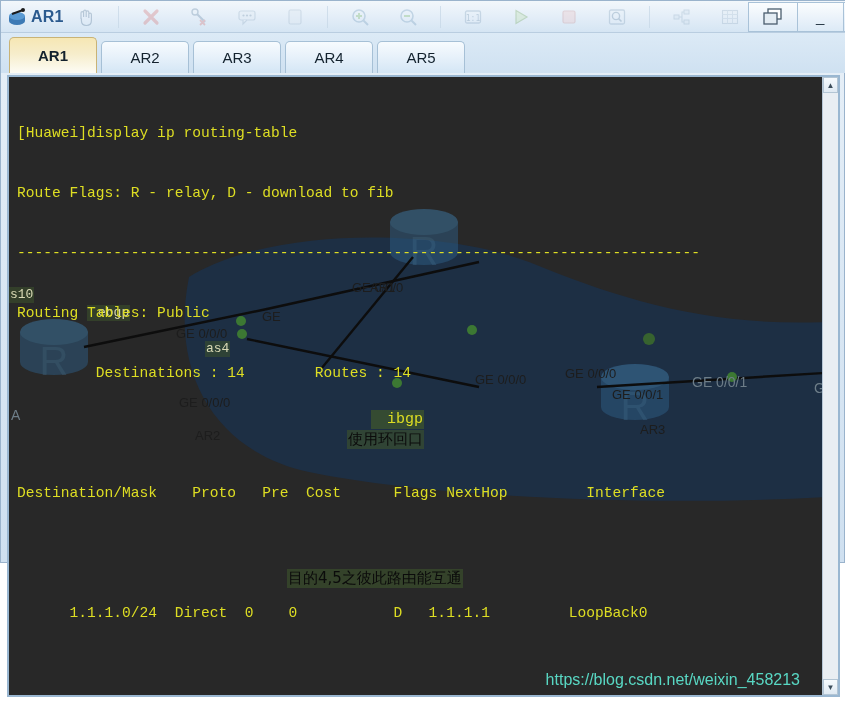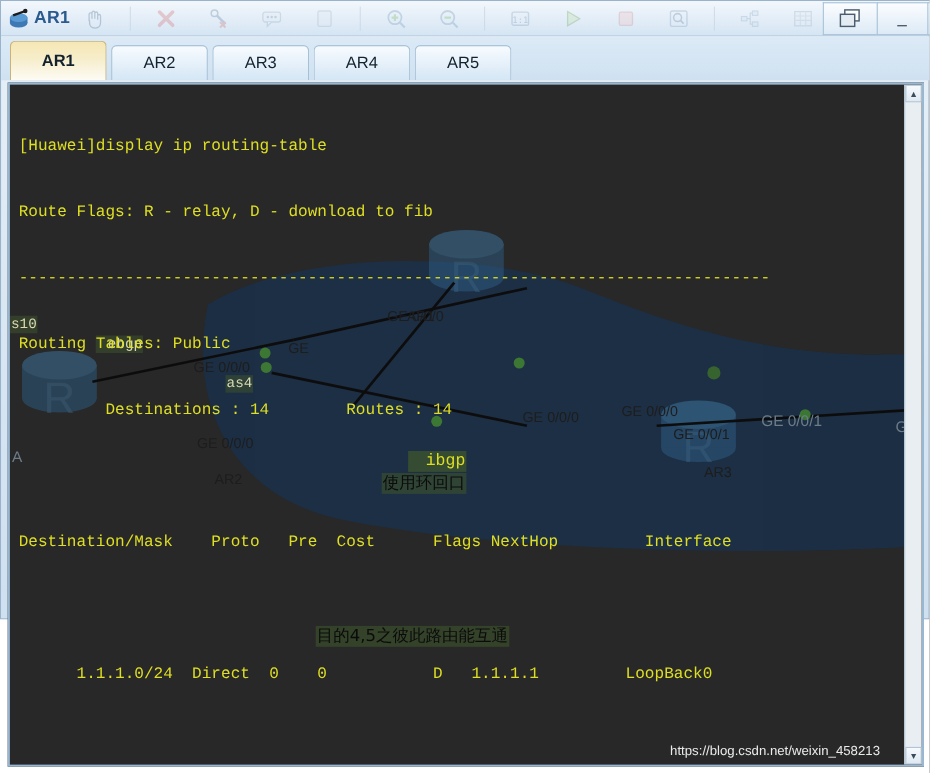--- a/index.html
+++ b/index.html
@@ -203,22 +203,22 @@
     font-size: 14px;
     color: #6d7d88;
     white-space: nowrap;
   }
 
   
   .watermark {
     position: absolute;
     right: 22px; bottom: 6px;
     font-family: "Liberation Sans", sans-serif;
-    font-size: 12px;
-    color: #ffffff;
+    font-size: 16px;
+    color: #5eead4;
     white-space: nowrap;
     opacity: .9;
   }
 
   
   .vscroll {
     position: absolute;
     right: 0; top: 0;
     width: 16px; bottom: 0;
     background: #e9eef3;

